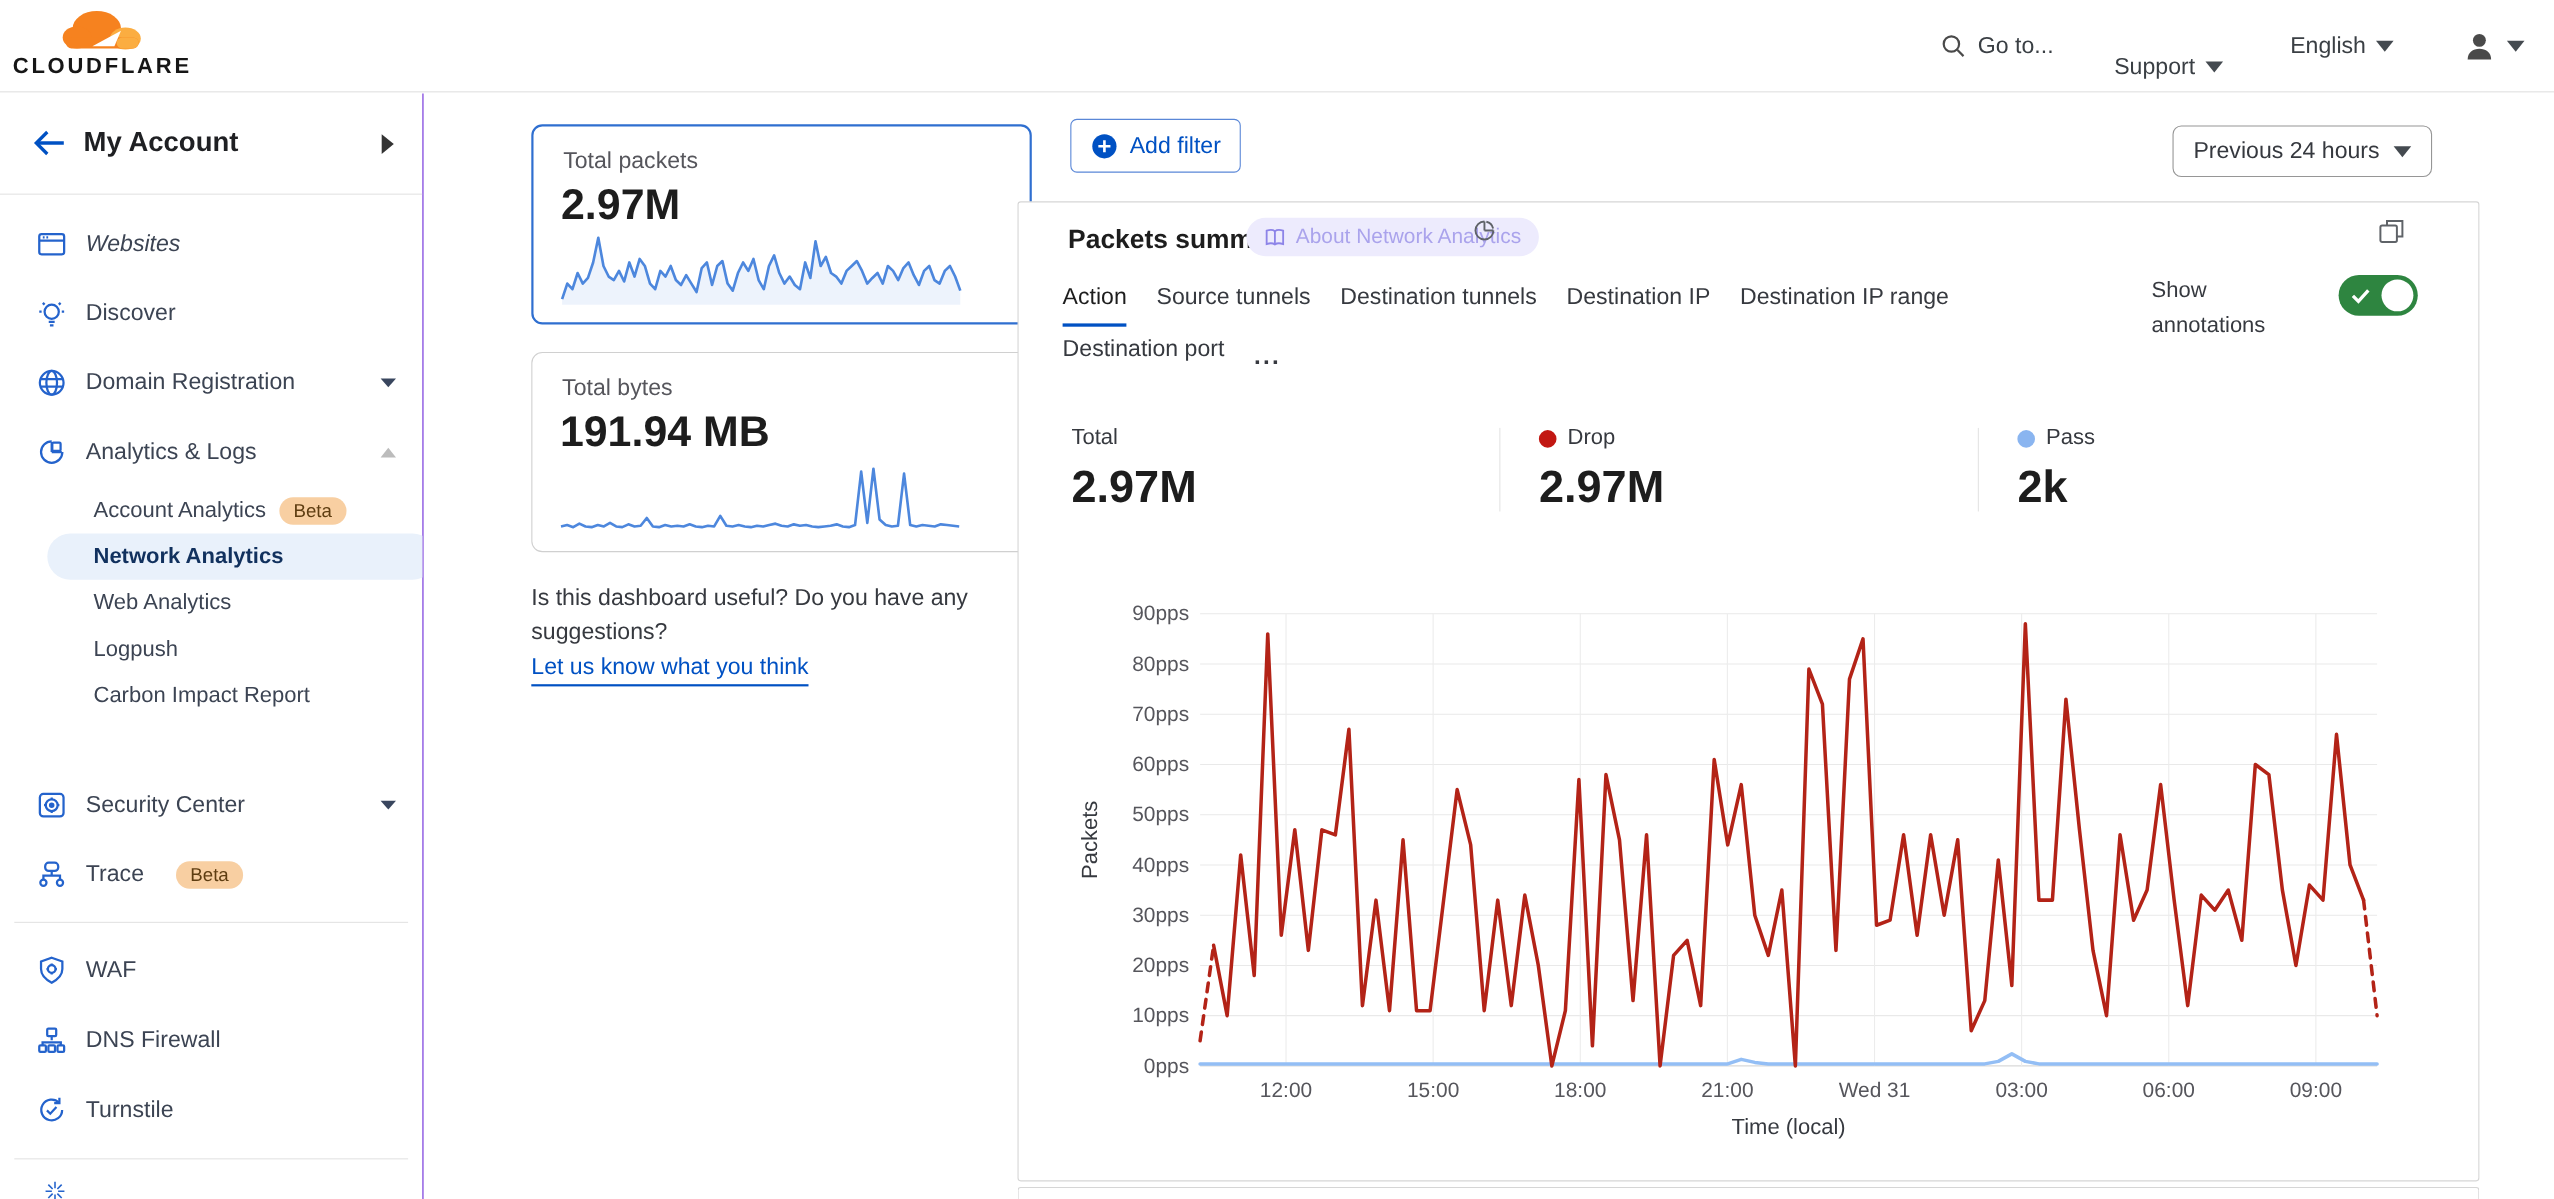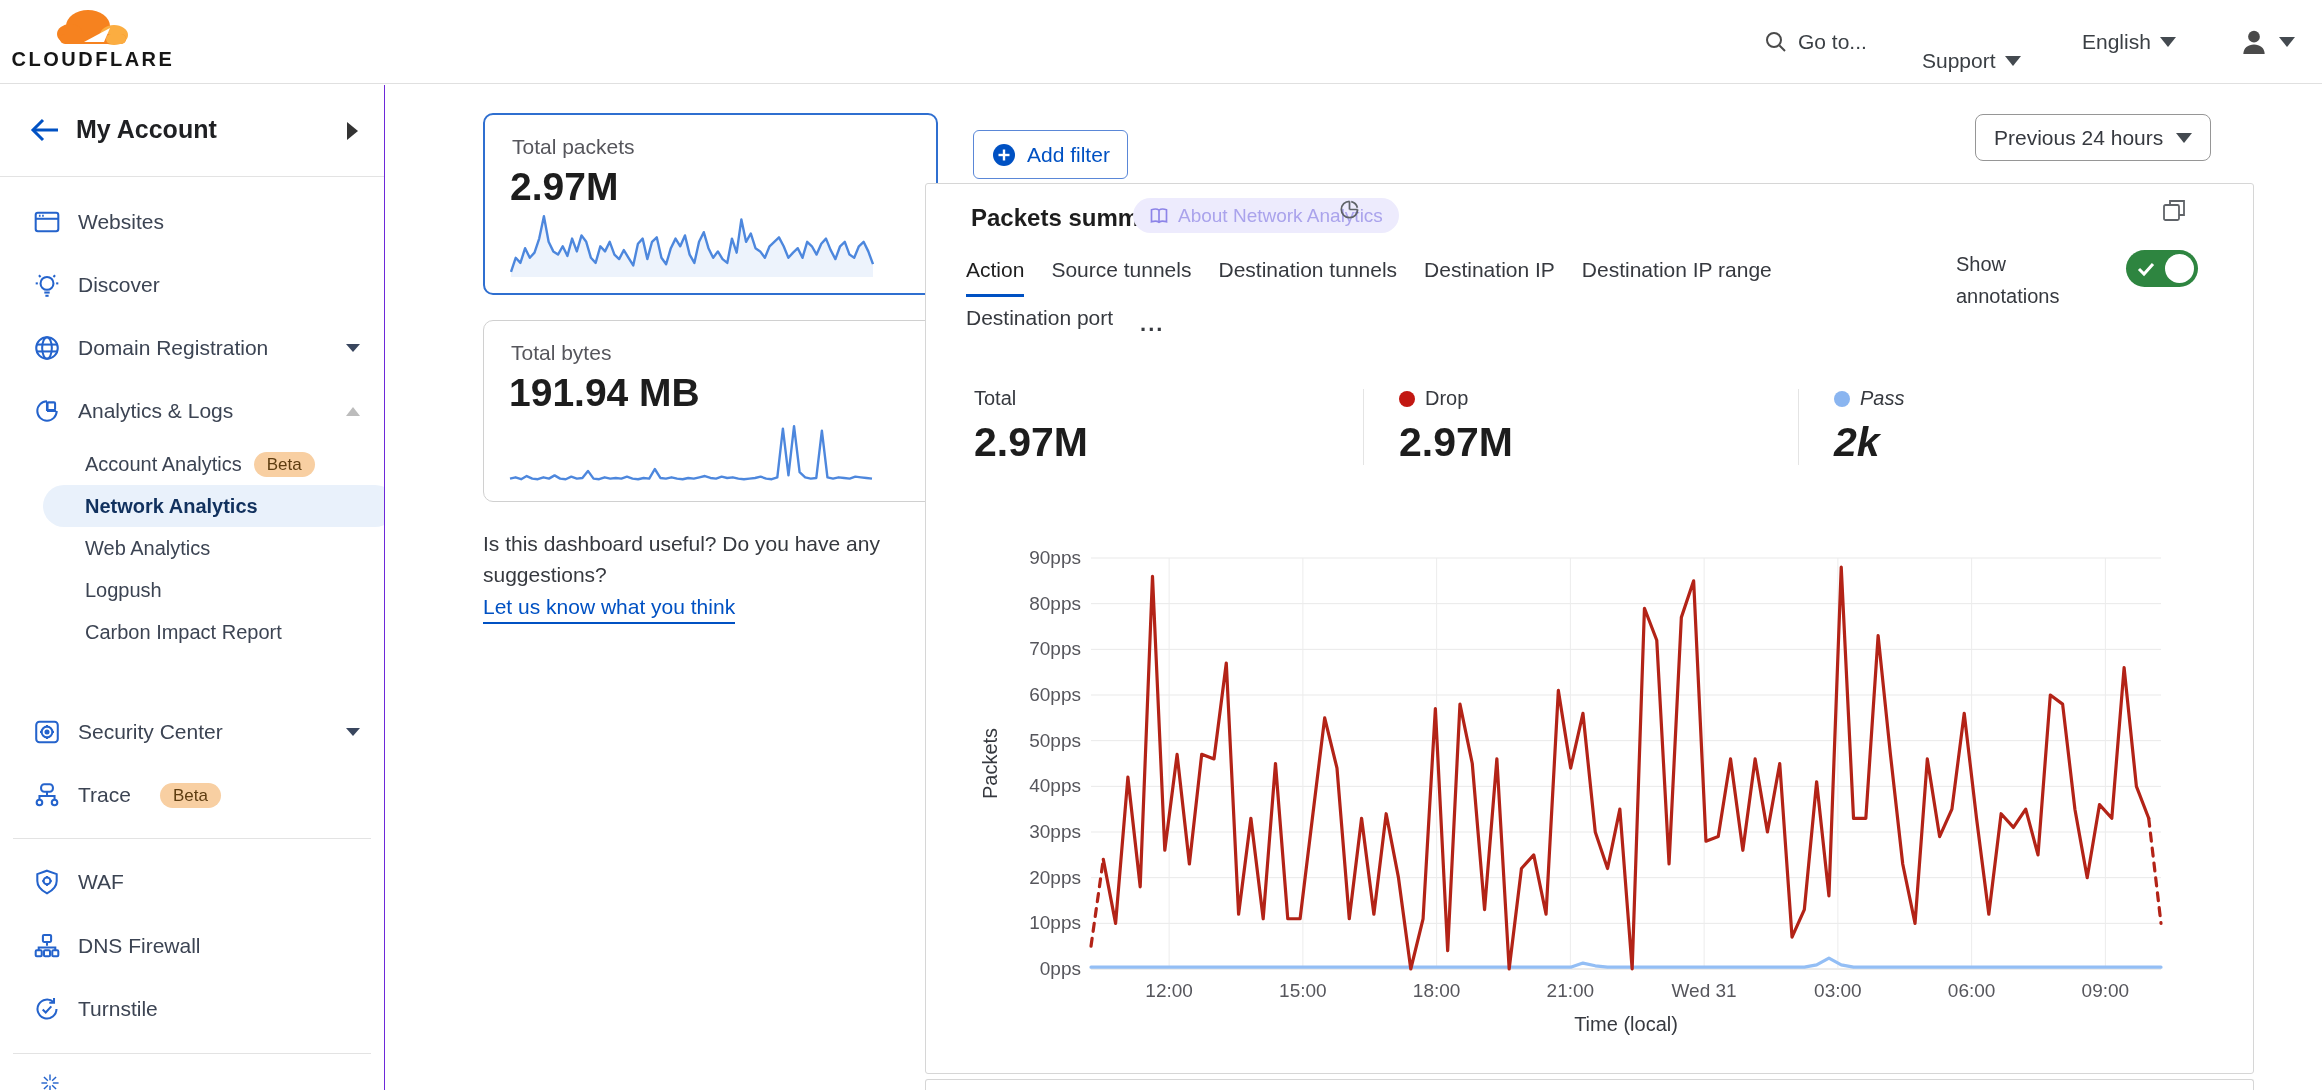--- a/index.html
+++ b/index.html
@@ -41,21 +41,21 @@
   
   .ov-card { position:absolute; left:483px; width:455px; height:182px; background:#fff; border:1px solid #d0d0d0; border-radius:10px; cursor:pointer; }
   .ov-card.selected { border:2px solid #2f6fd0; }
   .ov-label { position:absolute; left:27px; top:20px; font-size:21px; color:#56565c; }
   .ov-value { position:absolute; left:25px; top:50px; font-size:39px; font-weight:bold; color:#1d1d1d; }
   .ov-spark { position:absolute; left:22px; bottom:12px; }
   #feedback { position:absolute; left:483px; top:528px; width:440px; font-size:21px; color:#36393f; line-height:31px; }
   #feedback a { display:inline-block; margin-top:1px; color:#0051c3; text-decoration:none; border-bottom:2px solid #0051c3; cursor:pointer; }
 
   
-  #add-filter { position:absolute; left:973px; top:130px; height:49px; display:flex; align-items:center; gap:10px; padding:0 17px; border:1px solid #5a87d7; border-radius:6px; background:#fff; color:#0051c3; font-size:21px; cursor:pointer; }
+  #add-filter { position:absolute; left:973px; top:108px; height:49px; display:flex; align-items:center; gap:10px; padding:0 17px; border:1px solid #5a87d7; border-radius:6px; background:#fff; color:#0051c3; font-size:21px; cursor:pointer; }
   #time-range { position:absolute; left:1975px; top:114px; height:47px; display:flex; align-items:center; gap:13px; padding:0 18px; border:1px solid #969696; border-radius:8px; background:#fff; color:#36393f; font-size:21px; cursor:pointer; }
 
   
   #main-card { position:absolute; left:925px; top:183px; width:1329px; height:891px; background:#fff; border:1px solid #d6d6d6; border-radius:3px; }
   #next-card { position:absolute; left:925px; top:1079px; width:1329px; height:11px; background:#fff; border:1px solid #d6d6d6; border-bottom:none; border-radius:3px 3px 0 0; }
   #panel-title { position:absolute; left:45px; top:20px; font-size:24px; font-weight:bold; color:#1d1d1d; }
   #about-pill { position:absolute; left:207px; top:14px; height:35px; display:flex; align-items:center; gap:9px; padding:0 16px; background:#edebfd; border-radius:18px; color:#aaa3ec; font-size:19px; cursor:pointer; }
   #pie-icon { position:absolute; left:411px; top:13px; cursor:pointer; }
   #expand-icon { position:absolute; right:66px; top:13px; cursor:pointer; }
 
@@ -125,21 +125,21 @@
 <div id="sidebar">
   <div id="account-row">
     <svg class="back" width="34" height="30" viewBox="0 0 34 30">
       <line x1="6" y1="15" x2="30" y2="15" stroke="#0051c3" stroke-width="3"></line>
       <path d="M15 5 L5 15 L15 25" fill="none" stroke="#0051c3" stroke-width="3"></path>
     </svg>
     <span class="acct-label">My Account</span>
     <span class="chev-right"></span>
   </div>
 
-  <div class="nav-row" style="top:110px;">
+  <div class="nav-row" style="top:110px;font-style:italic;">
     <svg class="nicon" viewBox="0 0 26 26" fill="none" stroke="#2463cc" stroke-width="1.9">
       <rect x="2.5" y="4.5" width="21" height="17" rx="2"></rect>
       <line x1="2.5" y1="10" x2="23.5" y2="10"></line>
       <line x1="5.5" y1="7.2" x2="7" y2="7.2"></line>
         <line x1="8.5" y1="7.2" x2="10" y2="7.2"></line>
     </svg>
     <span class="nlabel">Websites</span>
   </div>
 
   <div class="nav-row" style="top:173px;">
@@ -354,21 +354,21 @@
   </div>
   <div class="stat-div" style="left:437px;"></div>
   <div class="stat" style="left:473px;">
     <div class="s-label">
         <span class="dot" style="background: rgb(194, 23, 18);"></span>
         <span>Drop</span>
       </div>
     <div class="s-value">2.97M</div>
   </div>
   <div class="stat-div" style="left:872px;"></div>
-  <div class="stat" style="left:908px;font-style:italic;">
+  <div class="stat" style="left:908px;">
     <div class="s-label">
         <span class="dot" style="background: rgb(138, 181, 240);"></span>
         <span>Pass</span>
       </div>
     <div class="s-value">2k</div>
   </div>
 
   <svg id="main-chart" width="1250" height="500" viewBox="0 0 1250 500">
       <line x1="140" y1="428" x2="1210" y2="428" stroke="#d9d9d9" stroke-width="1"></line>
       <text x="130" y="434" text-anchor="end" font-size="19" fill="#56565c">0pps</text>

